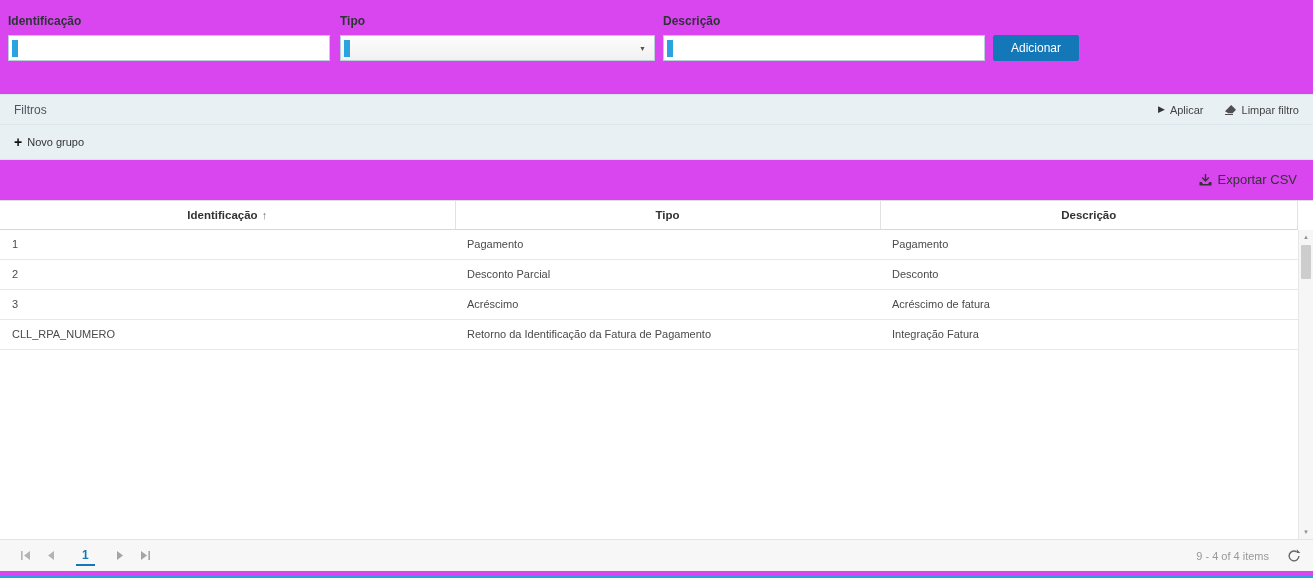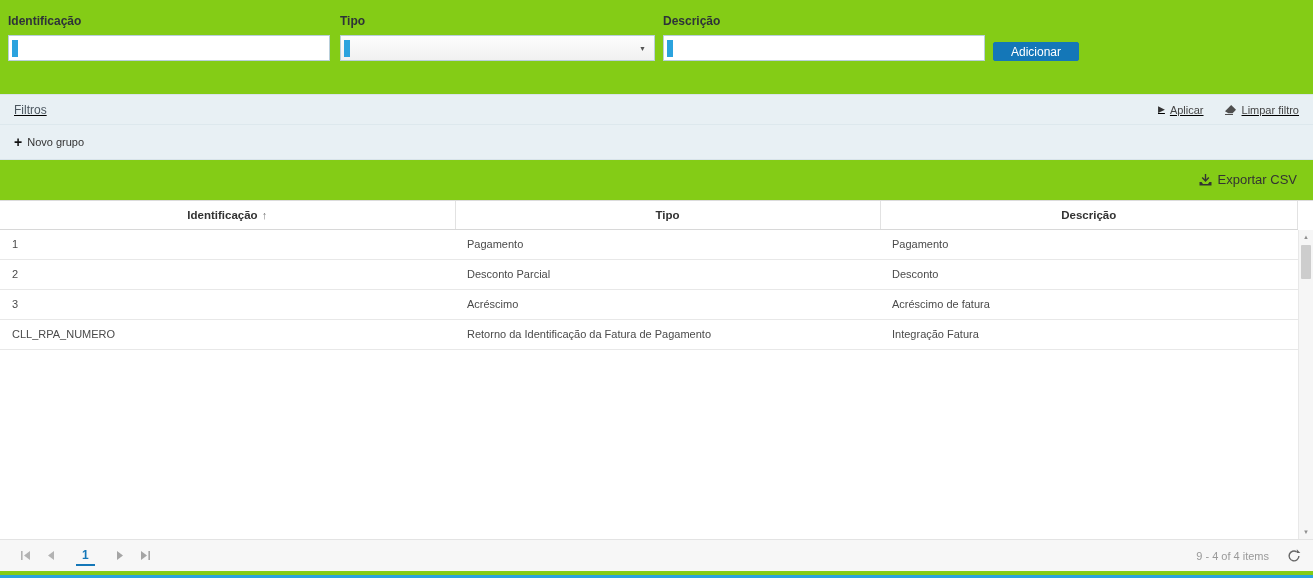--- a/index.html
+++ b/index.html
@@ -2,21 +2,21 @@
 <html style="--accent: #1477b8; --accent_bright: #2ba3de; --filter_bg: #e8f0f4; --filter_border: #d9e4ea; --input_border: #b9cfda; --row_border: #e8e8e8; --pager_bg: #f7f7f7; --text_dark: #333333; --text_medium: #555555; --text_light: #999999;"><head>
 <meta charset="utf-8">
 <style>
   * { box-sizing: border-box; margin: 0; padding: 0; }
   html, body { background: #fff; }
   body {
     width: 1313px; height: 578px;
     font-family: "Liberation Sans", sans-serif;
     overflow: hidden;
   }
-  .page { position: relative; width: 1313px; height: 578px; background: #84cc16; overflow: hidden; }
+  .page { position: relative; width: 1313px; height: 578px; background: #d946ef; overflow: hidden; }
 
   
   .form-row { display: flex; align-items: flex-end; padding: 14px 8px 0 8px; }
   .field-label { display: block; font-size: 12px; font-weight: bold; color: #2e3338; margin-bottom: 7px; }
   .textbox, .selectbox {
     position: relative; height: 26px;
     border: 1px solid var(--input_border, #b9cfda);
     background: #fff;
   }
   .f1 .textbox { width: 322px; }
@@ -29,37 +29,36 @@
     border: none; outline: none; background: transparent;
     font: 12px "Liberation Sans", sans-serif; color: #333;
   }
   .focus-bar {
     position: absolute; left: 3px; top: 4px; width: 6px; height: 17px;
     background: var(--accent_bright, #2ba3de);
   }
   .selectbox { background: linear-gradient(#fdfdfd, #f1f1f1); cursor: pointer; }
   .select-arrow { position: absolute; right: 8px; top: 9px; font-size: 7px; color: #555; line-height: 1; }
   .btn-add {
-    margin-left: 8px; height: 19px; padding: 0 17px;
+    margin-left: 8px; height: 26px; padding: 0 17px;
     background: var(--accent, #1477b8); border: 1px solid var(--accent, #1477b8);
     color: #fff; font: 12px "Liberation Sans", sans-serif;
     border-radius: 2px; cursor: pointer;
   }
 
   
   .filters {
     margin-top: 33px;
     background: var(--filter_bg, #e8f0f4);
     border-top: 1px solid var(--filter_border, #d9e4ea);
     border-bottom: 1px solid var(--filter_border, #d9e4ea);
   }
   .filters-header {
     display: flex; align-items: center; height: 30px; padding: 0 14px;
     border-bottom: 1px solid #dde8ed;
-    text-decoration: underline;
   }
   .filters-title { font-size: 12px; color: #4b565f; }
   .filters-actions { margin-left: auto; display: flex; gap: 20px; }
   .filter-action {
     display: flex; align-items: center; gap: 5px;
     font-size: 11px; color: #444; cursor: pointer; text-decoration: none;
   }
   .play-icon { font-size: 9px; color: #333; line-height: 1; }
   .icon-svg { display: inline-flex; align-items: center; line-height: 0; }
   .filters-body { height: 34px; display: flex; align-items: center; padding: 0 14px; }

